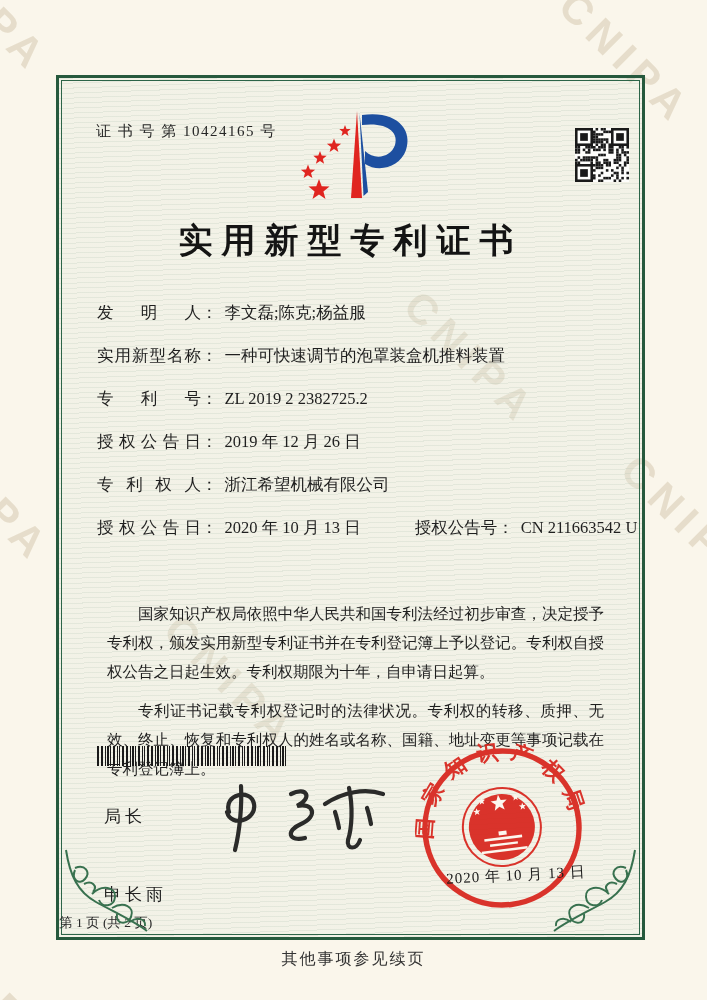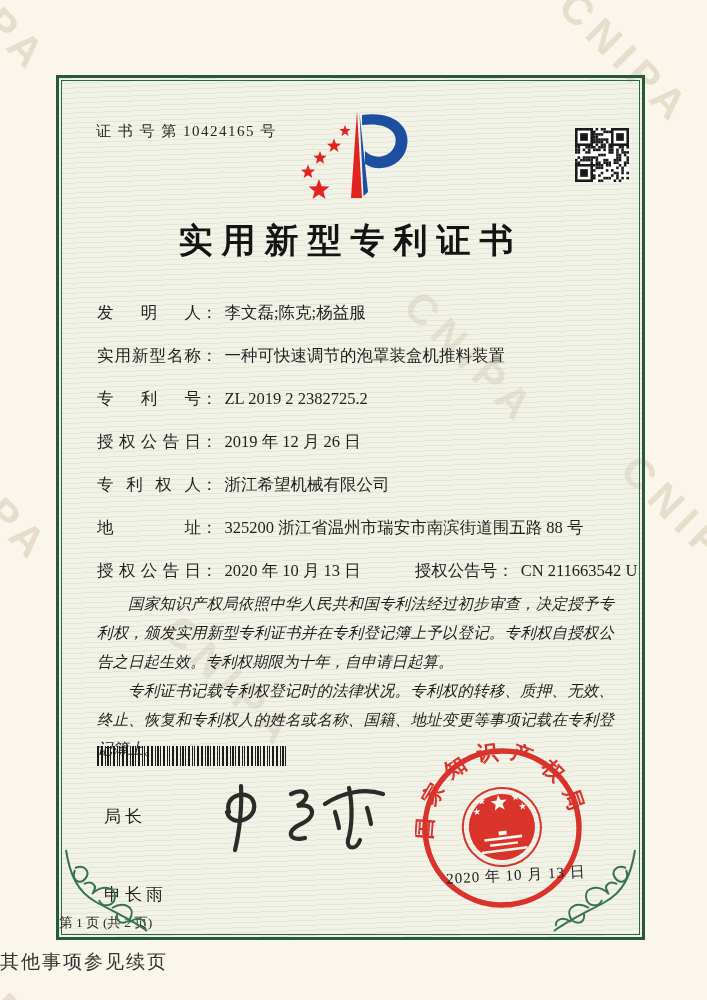--- a/index.html
+++ b/index.html
@@ -22,36 +22,36 @@
   .title{left:0;top:140px;width:100%;text-align:center;font-size:34px;font-weight:bold;
          letter-spacing:9px;color:#141414;white-space:nowrap;}
   .fields{left:38px;top:213px;width:520px;font-size:16.5px;color:#1f1f1f;}
   .frow{height:43px;line-height:43px;white-space:nowrap;}
   .f-label{display:inline-block;width:104px;text-align:justify;text-align-last:justify;
            text-justify:inter-character;vertical-align:top;}
   .f-colon{margin-right:7px;}
   .f-label2{margin-left:54px;}
   .body-text{left:38px;top:511px;width:517px;font-size:15.5px;line-height:29px;
              text-align:justify;color:#1e1e1e;}
-  .body-text p{margin:0;text-indent:2em;font-style:italic;}
+  .body-text p{margin:10px;text-indent:2em;}
   .barcode{left:38px;top:668px;width:192px;height:20px;}
   .sig-title{left:45px;top:727px;font-family:"Liberation Sans","DejaVu Sans",sans-serif;
              font-size:17px;letter-spacing:4px;color:#222;}
   .sig-name{left:45px;top:760px;font-family:"Liberation Sans","DejaVu Sans",sans-serif;
             font-size:17px;letter-spacing:4px;color:#222;margin-top:45px;}
   .sig-script{left:148px;top:700px;width:190px;height:95px;}
   .seal{left:356px;top:663px;width:174px;height:174px;transform:rotate(-7deg);}
   .seal-date{left:364px;top:788px;width:186px;text-align:center;font-size:15px;
              letter-spacing:1px;color:#1b1b1b;transform:rotate(-3deg);z-index:6;}
   .pagenum{left:0;top:836px;width:100%;font-size:13.5px;color:#2a2a2a;}
   .corner{position:absolute;bottom:3px;width:88px;height:88px;}
   .corner.cl{left:3px;}
   .corner.cr{right:3px;transform:scaleX(-1);}
-  .footer-note{position:absolute;top:949px;left:0;width:100%;z-index:2;
-               font-size:19px;letter-spacing:2px;color:#333;}
+  .footer-note{position:absolute;top:949px;left:0;width:100%;text-align:center;z-index:2;
+               font-size:16px;letter-spacing:2px;color:#333;}
 </style>
 </head>
 <body>
 
 <div class="page">
 
   <div class="wm" style="left:-60px;top:-70px;">CNIPA</div>
   <div class="wm" style="left:583px;top:-18px;">CNIPA</div>
   <div class="wm" style="left:428px;top:282px;">CNIPA</div>
   <div class="wm" style="left:-58px;top:420px;">CNIPA</div>
@@ -243,23 +243,20 @@
       <div class="frow">
         <span class="f-label">专利号</span><span class="f-colon">：</span><span>ZL 2019 2 2382725.2</span>
       </div>
       <div class="frow">
         <span class="f-label">授权公告日</span><span class="f-colon">：</span><span>2019 年 12 月 26 日</span>
       </div>
       <div class="frow">
         <span class="f-label">专利权人</span><span class="f-colon">：</span><span>浙江希望机械有限公司</span>
       </div>
       <div class="frow">
-        <span class="f-label">地址</span><span class="f-colon">：</span><span>325200 浙江省温州市瑞安市南滨街道围五路 88 号</span>
-      </div>
-      <div class="frow">
         <span class="f-label">授权公告日</span><span class="f-colon">：</span><span>2020 年 10 月 13 日</span><span class="f-label2">授权公告号</span><span class="f-colon">：</span><span>CN 211663542 U</span>
       </div>
     </div>
 
     <div class="abs body-text">
       <p>国家知识产权局依照中华人民共和国专利法经过初步审查，决定授予专利权，颁发实用新型专利证书并在专利登记簿上予以登记。专利权自授权公告之日起生效。专利权期限为十年，自申请日起算。</p>
       <p>专利证书记载专利权登记时的法律状况。专利权的转移、质押、无效、终止、恢复和专利权人的姓名或名称、国籍、地址变更等事项记载在专利登记簿上。</p>
     </div>
 
     <svg class="abs barcode" id="barcode-svg" viewBox="0 0 192 20">

